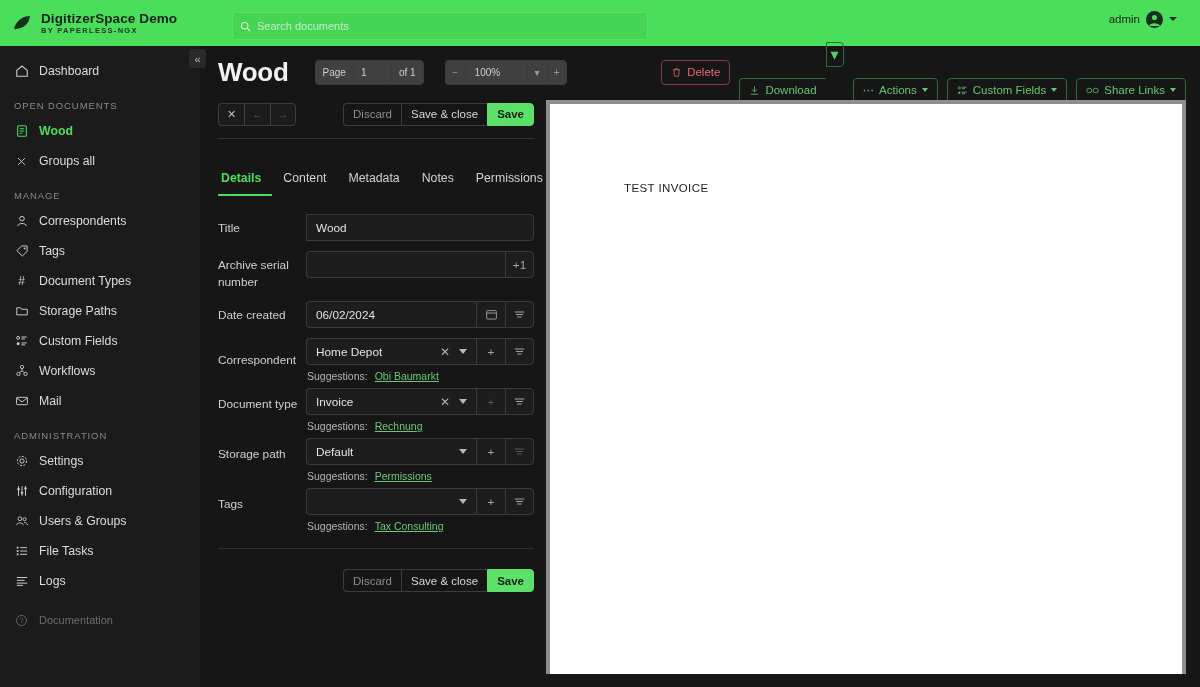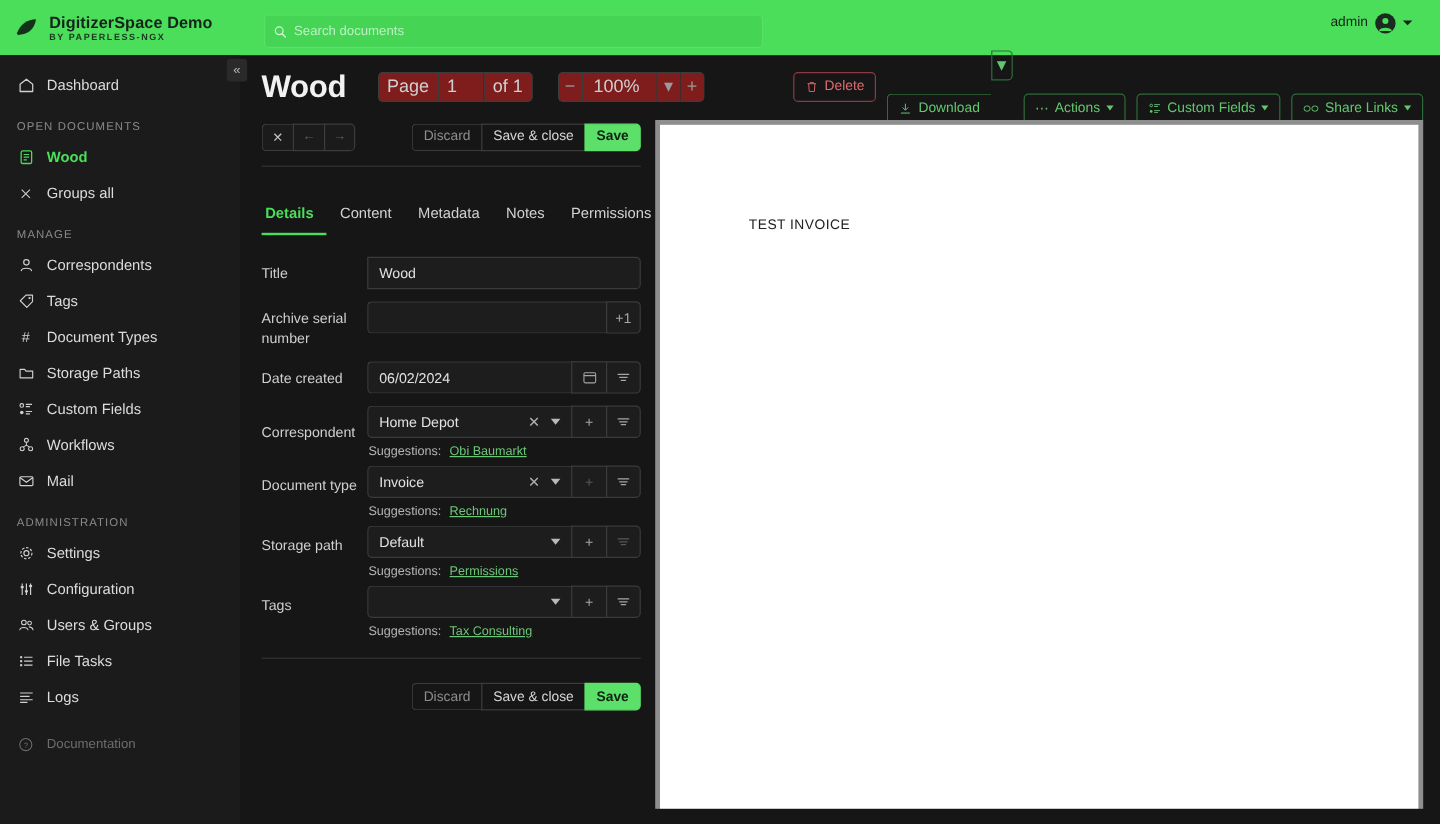--- a/index.html
+++ b/index.html
@@ -17,21 +17,21 @@
     background: #4ade5a;
     display: flex; align-items: center;
   }
   .brand { display: flex; align-items: center; width: 200px; padding-left: 12px; gap: 9px; }
   .brand-logo { width: 20px; height: 20px; flex: none; }
   .brand-text { line-height: 1; }
   .brand-title { font-size: 13.5px; font-weight: bold; color: #16231a; letter-spacing: .1px; }
   .brand-sub { font-size: 7.5px; color: #1d3522; letter-spacing: 1.3px; font-weight: bold; margin-top: 2px; }
 
   .searchwrap {
-    position: absolute; left: 220px; top: 12px;
+    position: absolute; left: 232px; top: 12px;
     width: 416px; height: 22px;
     background: #46d455;
     border: 1px solid #5ae069;
     border-radius: 4px;
     display: flex; align-items: center; padding: 13px 7px; gap: 6px;
   }
   .search-input {
     background: transparent; border: none; outline: none;
     font-family: "Liberation Sans", sans-serif;
     font-size: 11px; color: #0e2412; width: 100%;
@@ -86,22 +86,22 @@
   .main { position: absolute; top: 46px; left: 200px; width: 1000px; height: 641px; }
 
   .doc-header {
     display: flex; align-items: center; height: 52px;
     padding: 0 14px 0 18px; gap: 12px;
   }
   .doc-title { font-size: 26px; font-weight: bold; color: #f2f2f2; letter-spacing: -.3px; }
 
   .grp { display: flex; align-items: center; height: 25px; }
   .grp > * { height: 25px; display: flex; align-items: center; justify-content: center;
-             border: 1px solid #3c3c3c; border-right: none; color: #cfcfcf; font-size: 15px;
-             background: #7f1d1d; }
+             border: 1px solid #3c3c3c; border-right: none; color: #cfcfcf; font-size: 10px;
+             background: #404040; }
   .grp > *:first-child { border-radius: 4px 0 0 4px; }
   .grp > *:last-child { border-right: 1px solid #3c3c3c; border-radius: 0 4px 4px 0; }
   .cell { padding: 0 7px; }
   .cellv { padding: 0 7px; min-width: 38px; justify-content: flex-start !important; }
   .cellz { padding: 0 6px 0 9px; min-width: 62px; justify-content: flex-start !important; }
   .cellbtn { width: 20px; cursor: pointer; color: #9a9a9a; }
 
   .page-grp { margin-left: 14px; }
   .zoom-grp { margin-left: 9px; }
 

